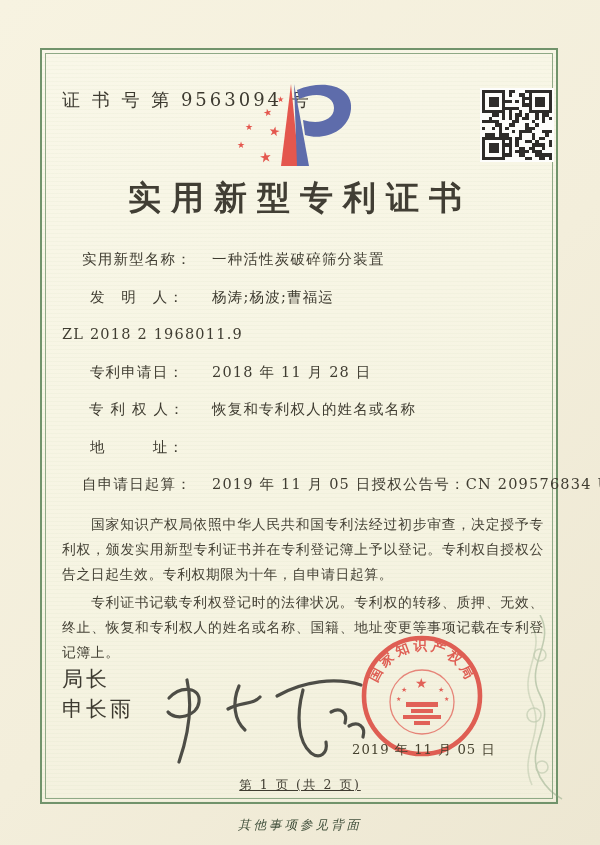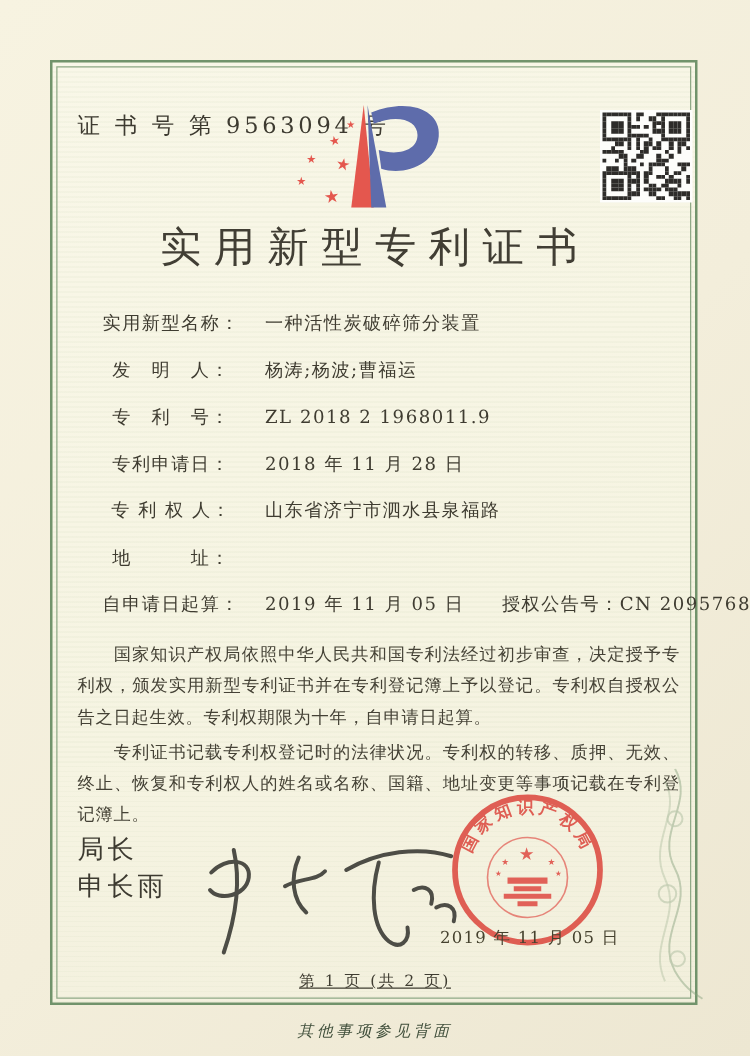--- a/index.html
+++ b/index.html
@@ -36,31 +36,31 @@
     position:absolute;left:480px;top:88px;width:74px;height:74px;
     background:#fdfdfb;display:grid;
     grid-template-columns:repeat(21,1fr);grid-template-rows:repeat(21,1fr);
     padding:2px;box-sizing:border-box;
   }
   .qr i{display:block;}
   .qr i.qm{background:#2e2c2a;}
   .qr i.qe{background:transparent;}
   .title{
     position:absolute;left:0;right:0;top:176px;
-    text-align:center;font-size:33px;font-weight:400;
+    text-align:center;font-size:33px;font-weight:700;
     letter-spacing:10px;color:#413e34;
   }
   .body-block{position:absolute;left:62px;top:249px;width:482px;}
   .row{
     display:flex;align-items:baseline;
     margin-bottom:16.5px;font-size:14.5px;line-height:21px;
     letter-spacing:1.2px;color:#3f3c31;white-space:pre;
   }
   .row .lab{flex:0 0 150px;text-align:center;}
-  .row .lab2{margin-left:30px;text-align:right;}
+  .row .lab2{text-align:right;}
   .paras{margin-top:14px;}
   .paras p{
     margin:0 0 3px 0;text-indent:2.1em;
     font-size:13.8px;line-height:1.82;letter-spacing:0.6px;
     text-align:justify;color:#454236;white-space:normal;
   }
   .sig-titles{
     position:absolute;left:62px;top:664px;
     font-size:21px;letter-spacing:3px;color:#3d3a30;line-height:30px;
   }
@@ -554,30 +554,29 @@
   <div class="body-block">
     <div class="row">
       <span class="lab">实用新型名称：</span>
       <span class="val">一种活性炭破碎筛分装置</span>
     </div>
     <div class="row">
       <span class="lab">发　明　人：</span>
       <span class="val">杨涛;杨波;曹福运</span>
     </div>
     <div class="row">
-      <span class="lab">专　利　号：</span>
       <span class="val">ZL 2018 2 1968011.9</span>
     </div>
     <div class="row">
       <span class="lab">专利申请日：</span>
       <span class="val">2018 年 11 月 28 日</span>
     </div>
     <div class="row">
       <span class="lab">专 利 权 人：</span>
-      <span class="val">山东省济宁市泗水县泉福路</span>
+      <span class="val">恢复和专利权人的姓名或名称</span>
     </div>
     <div class="row">
       <span class="lab">地　　　址：</span>
     </div>
     <div class="row">
       <span class="lab">自申请日起算：</span>
       <span class="val">2019 年 11 月 05 日</span>
       <span class="lab2">授权公告号：</span>
       <span class="val">CN 209576834 U</span>
     </div>

